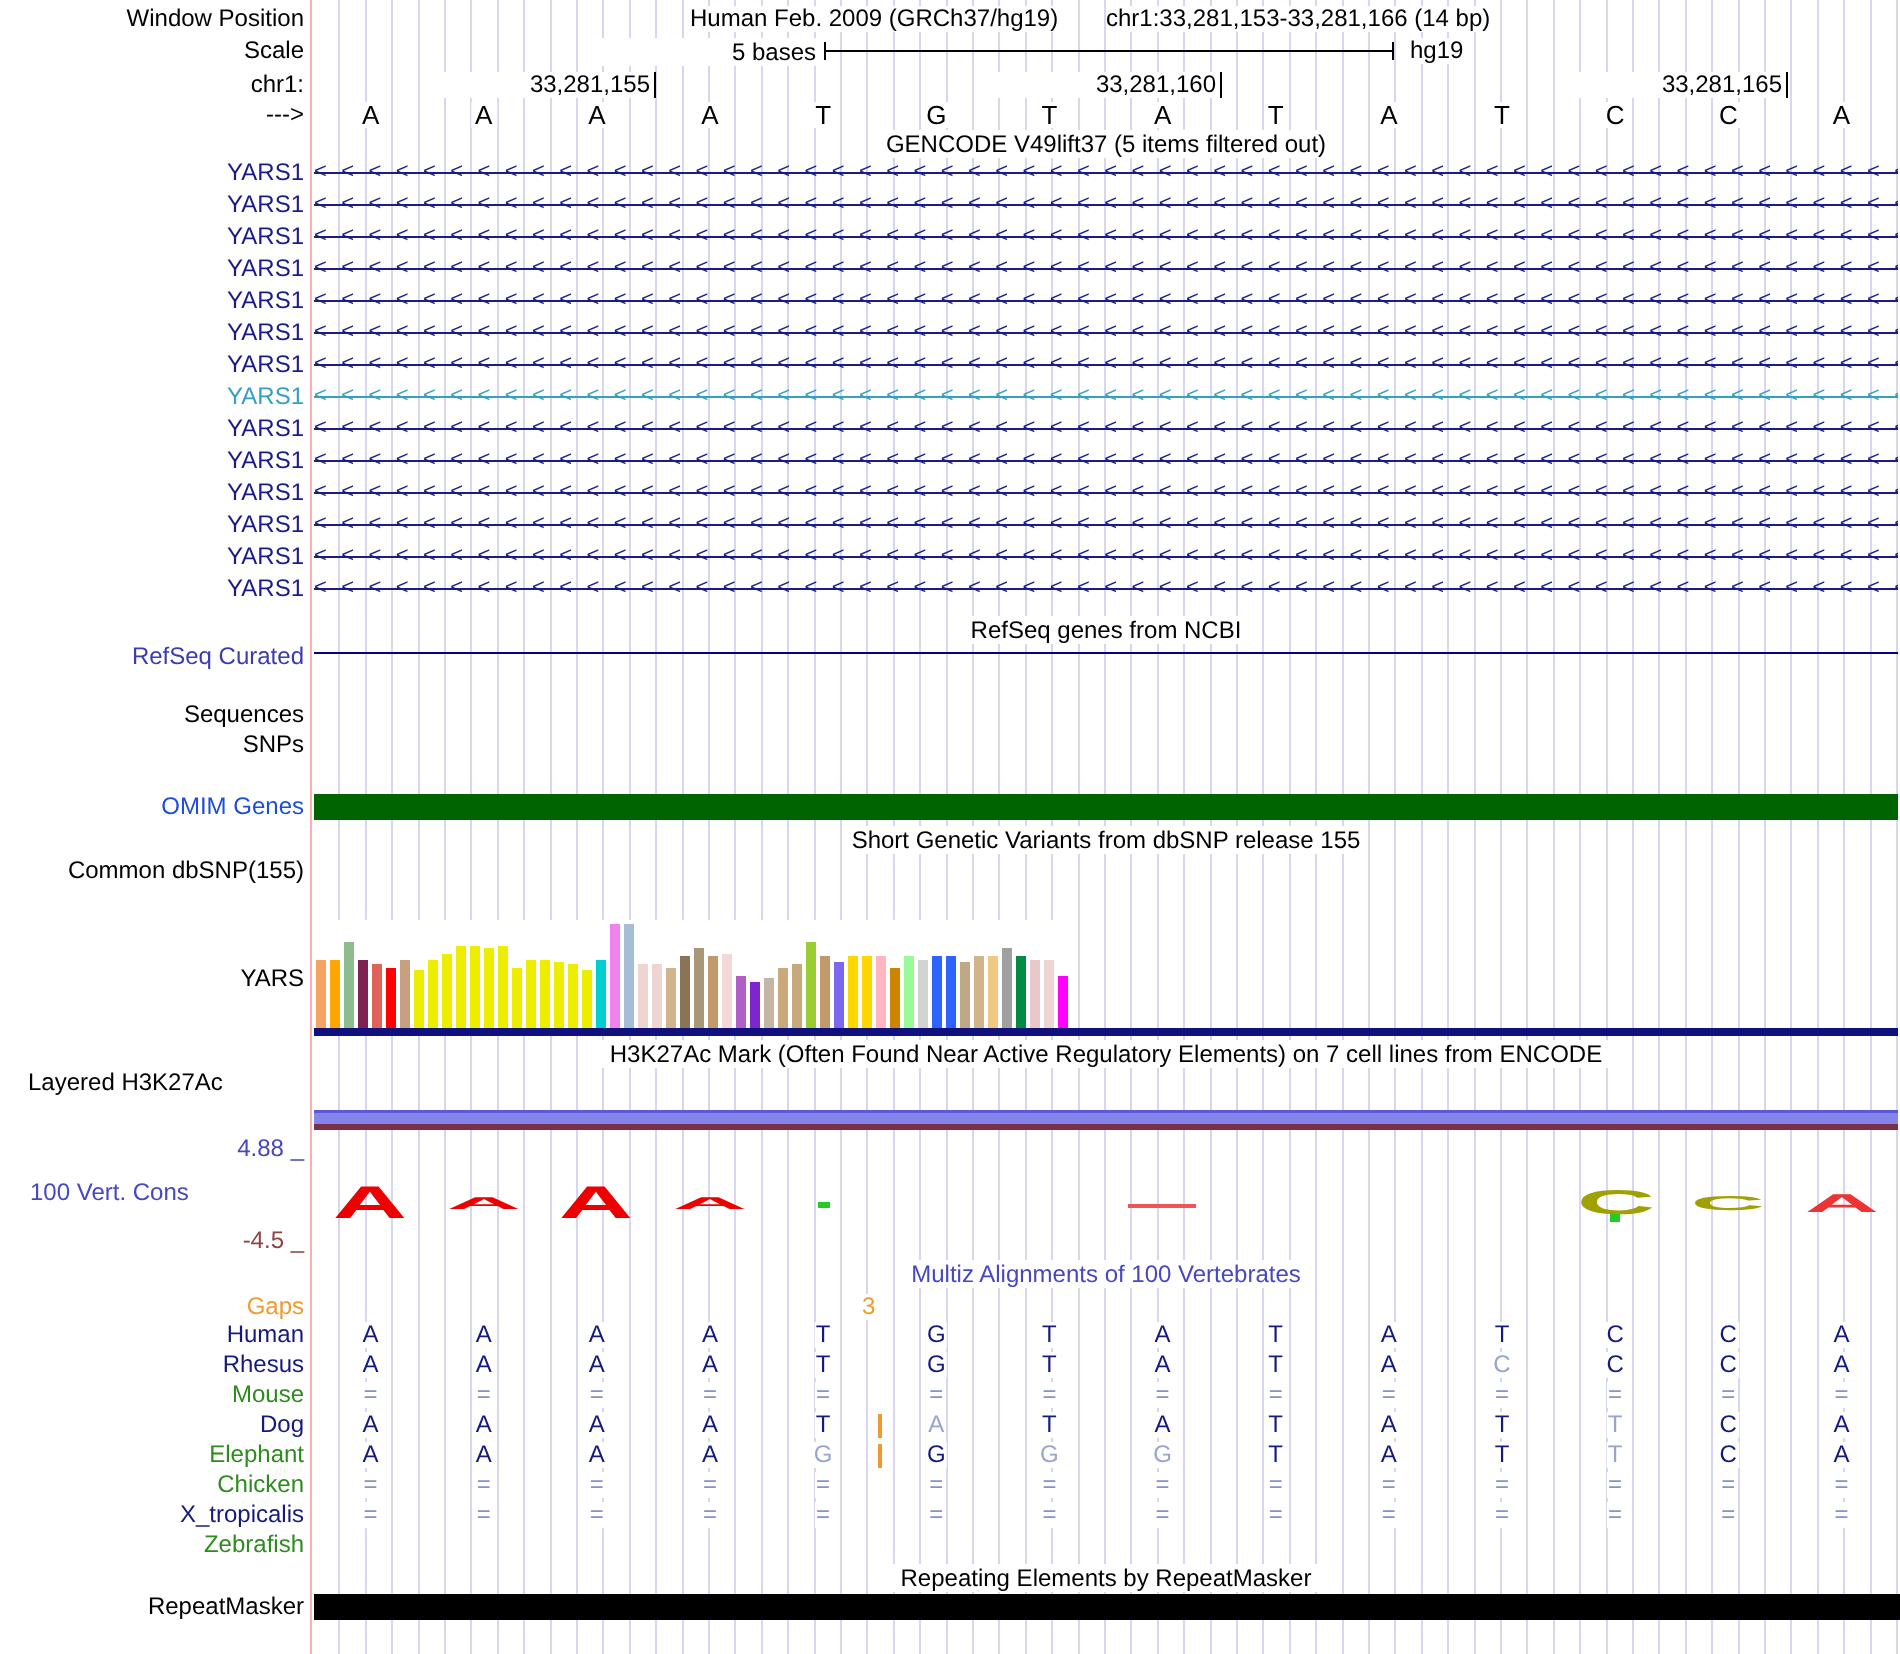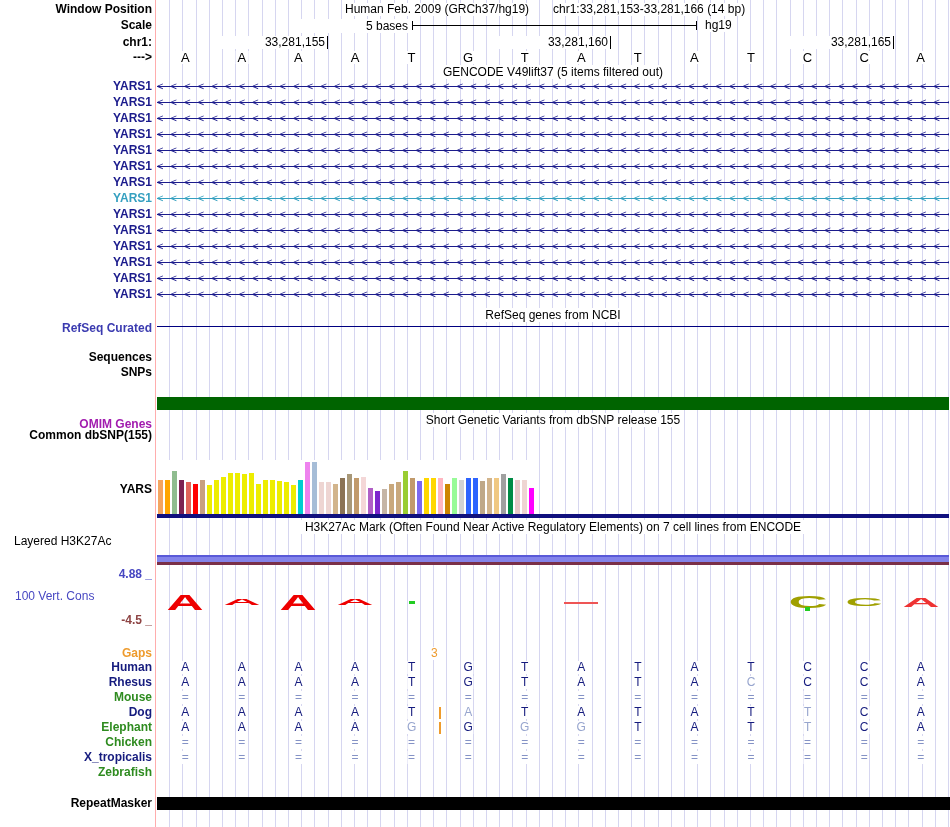--- a/index.html
+++ b/index.html
@@ -3,21 +3,21 @@
 <meta charset="utf-8">
 <style>
   html,body{margin:0;padding:0;background:#fff;}
   #screen{position:relative;width:950px;height:827px;background:#fff;overflow:hidden;
           font-family:"Liberation Sans","DejaVu Sans",sans-serif;font-size:12px;color:#000;}
   .abs{position:absolute;}
   
   #grid{left:157px;top:0;width:792px;height:827px;
         background-image:repeating-linear-gradient(to right,transparent 0px,transparent 12.2px,#d6d6f0 12.2px,#d6d6f0 13.2px);}
   #pink-line{left:155px;top:0;width:1px;height:827px;background:#ffadad;}
-  .rlabel{position:absolute;right:798px;text-align:right;white-space:nowrap;line-height:13px;font-weight:bold;}
+  .rlabel{position:absolute;right:798px;text-align:right;white-space:nowrap;line-height:13px;}
   .llabel{position:absolute;white-space:nowrap;line-height:13px;}
   .ctitle{position:absolute;left:157px;width:792px;text-align:center;white-space:nowrap;line-height:13px;}
   .ctitle span{background:#fff;padding:0 4px;}
   .base{position:absolute;transform:translateX(-50%);background:#fff;padding:0 2px;font-size:13px;line-height:13px;}
   .coordnum{position:absolute;text-align:right;white-space:nowrap;line-height:13px;background:#fff;}
   .tick{position:absolute;width:1px;height:13px;background:#000;}
   .generow{position:absolute;left:157px;width:792px;height:11px;overflow:hidden;white-space:nowrap;
            font-size:11px;line-height:11px;letter-spacing:7.2px;}
   .gbar{position:absolute;}
   .alet{position:absolute;transform:translateX(-50%);background:#fff;padding:0 1px;line-height:13px;font-size:12px;}
@@ -101,21 +101,21 @@
       <div class="generow" style="top:289px;color:#1b1b8c;background-image:linear-gradient(to bottom,transparent 5px,#1b1b8c 5px,#1b1b8c 6px,transparent 6px)">&lt;&lt;&lt;&lt;&lt;&lt;&lt;&lt;&lt;&lt;&lt;&lt;&lt;&lt;&lt;&lt;&lt;&lt;&lt;&lt;&lt;&lt;&lt;&lt;&lt;&lt;&lt;&lt;&lt;&lt;&lt;&lt;&lt;&lt;&lt;&lt;&lt;&lt;&lt;&lt;&lt;&lt;&lt;&lt;&lt;&lt;&lt;&lt;&lt;&lt;&lt;&lt;&lt;&lt;&lt;&lt;&lt;&lt;&lt;&lt;</div>
     </div>
 
   <div class="ctitle" style="top:309px"><span>RefSeq genes from NCBI</span></div>
   <div class="rlabel" style="top:322px;color:#3b3bb0">RefSeq Curated</div>
   <div class="abs" style="left:157px;top:326px;width:792px;height:1px;background:#000080"></div>
 
   <div class="rlabel" style="top:351px">Sequences</div>
   <div class="rlabel" style="top:366px">SNPs</div>
 
-  <div class="rlabel" style="top:418px;color:#a21caf">OMIM Genes</div>
+  <div class="rlabel" style="top:397px;color:#1d4ed8">OMIM Genes</div>
   <div class="abs" style="left:157px;top:397px;width:792px;height:13px;background:#006400"></div>
 
   <div class="ctitle" style="top:414px"><span>Short Genetic Variants from dbSNP release 155</span></div>
   <div class="rlabel" style="top:429px">Common dbSNP(155)</div>
 
   <div class="rlabel" style="top:483px">YARS</div>
   <div class="abs" style="left:157px;top:460px;width:380px;height:54px;background:#fff"></div>
   <div id="gtex-bars">
       <div class="gbar" style="left:158px;top:479.9px;width:5px;height:34.1px;background:#F4A460"></div>
       <div class="gbar" style="left:165px;top:479.9px;width:5px;height:34.1px;background:#FFA500"></div>
@@ -187,20 +187,21 @@
       <div class="cmark" style="left:298.42857142857144px;top:602px;color:#ee0000;transform:translate(-50%,-50%) scale(2.5714285714285716,1.1428571428571428)">A</div>
       <div class="cmark" style="left:355px;top:602px;color:#ee0000;transform:translate(-50%,-50%) scale(2.5714285714285716,0.42857142857142855)">A</div>
       <div class="abs" style="left:408.57142857142856px;top:600.5px;width:6px;height:3px;background:#22cc22"></div>
       <div class="abs" style="left:564.2857142857142px;top:602px;width:34px;height:2px;background:#ee5555"></div>
       <div class="cmark" style="left:807.5714285714286px;top:602px;color:#a0a000;transform:translate(-50%,-50%) scale(2.7142857142857144,0.8571428571428571)">C</div>
       <div class="abs" style="left:805.0714285714286px;top:607px;width:5px;height:4px;background:#22cc22"></div>
       <div class="cmark" style="left:864.1428571428571px;top:602px;color:#a0a000;transform:translate(-50%,-50%) scale(2.5714285714285716,0.5)">C</div>
       <div class="cmark" style="left:920.7142857142857px;top:602px;color:#ee3333;transform:translate(-50%,-50%) scale(2.5714285714285716,0.6428571428571429)">A</div>
     </div>
 
+  <div class="ctitle" style="top:631px;color:#4747c2"><span>Multiz Alignments of 100 Vertebrates</span></div>
   <div class="rlabel" style="top:647px;color:#ee9b2d">Gaps</div>
   <div class="abs" style="left:431px;top:647px;color:#ee9b2d;background:#fff;line-height:13px">3</div>
   <div class="abs" style="left:439px;top:707px;width:2px;height:12px;background:#ee9b2d"></div>
   <div class="abs" style="left:439px;top:722px;width:2px;height:12px;background:#ee9b2d"></div>
   <div id="multiz-rows">
       <div class="rlabel" style="top:661px;color:#151b7e">Human</div>
       <div class="alet" style="left:185.28571428571428px;top:661px;color:#151b7e">A</div>
       <div class="alet" style="left:241.85714285714286px;top:661px;color:#151b7e">A</div>
       <div class="alet" style="left:298.42857142857144px;top:661px;color:#151b7e">A</div>
       <div class="alet" style="left:355px;top:661px;color:#151b7e">A</div>
@@ -300,15 +301,16 @@
       <div class="alet" style="left:581.2857142857142px;top:751px;color:#8593c6">=</div>
       <div class="alet" style="left:637.8571428571429px;top:751px;color:#8593c6">=</div>
       <div class="alet" style="left:694.4285714285714px;top:751px;color:#8593c6">=</div>
       <div class="alet" style="left:751px;top:751px;color:#8593c6">=</div>
       <div class="alet" style="left:807.5714285714286px;top:751px;color:#8593c6">=</div>
       <div class="alet" style="left:864.1428571428571px;top:751px;color:#8593c6">=</div>
       <div class="alet" style="left:920.7142857142857px;top:751px;color:#8593c6">=</div>
       <div class="rlabel" style="top:766px;color:#2e8b1f">Zebrafish</div>
     </div>
 
+  <div class="ctitle" style="top:783px"><span>Repeating Elements by RepeatMasker</span></div>
   <div class="rlabel" style="top:797px">RepeatMasker</div>
   <div class="abs" style="left:157px;top:797px;width:793px;height:13px;background:#000"></div>
 </div>
 
 </body></html>

